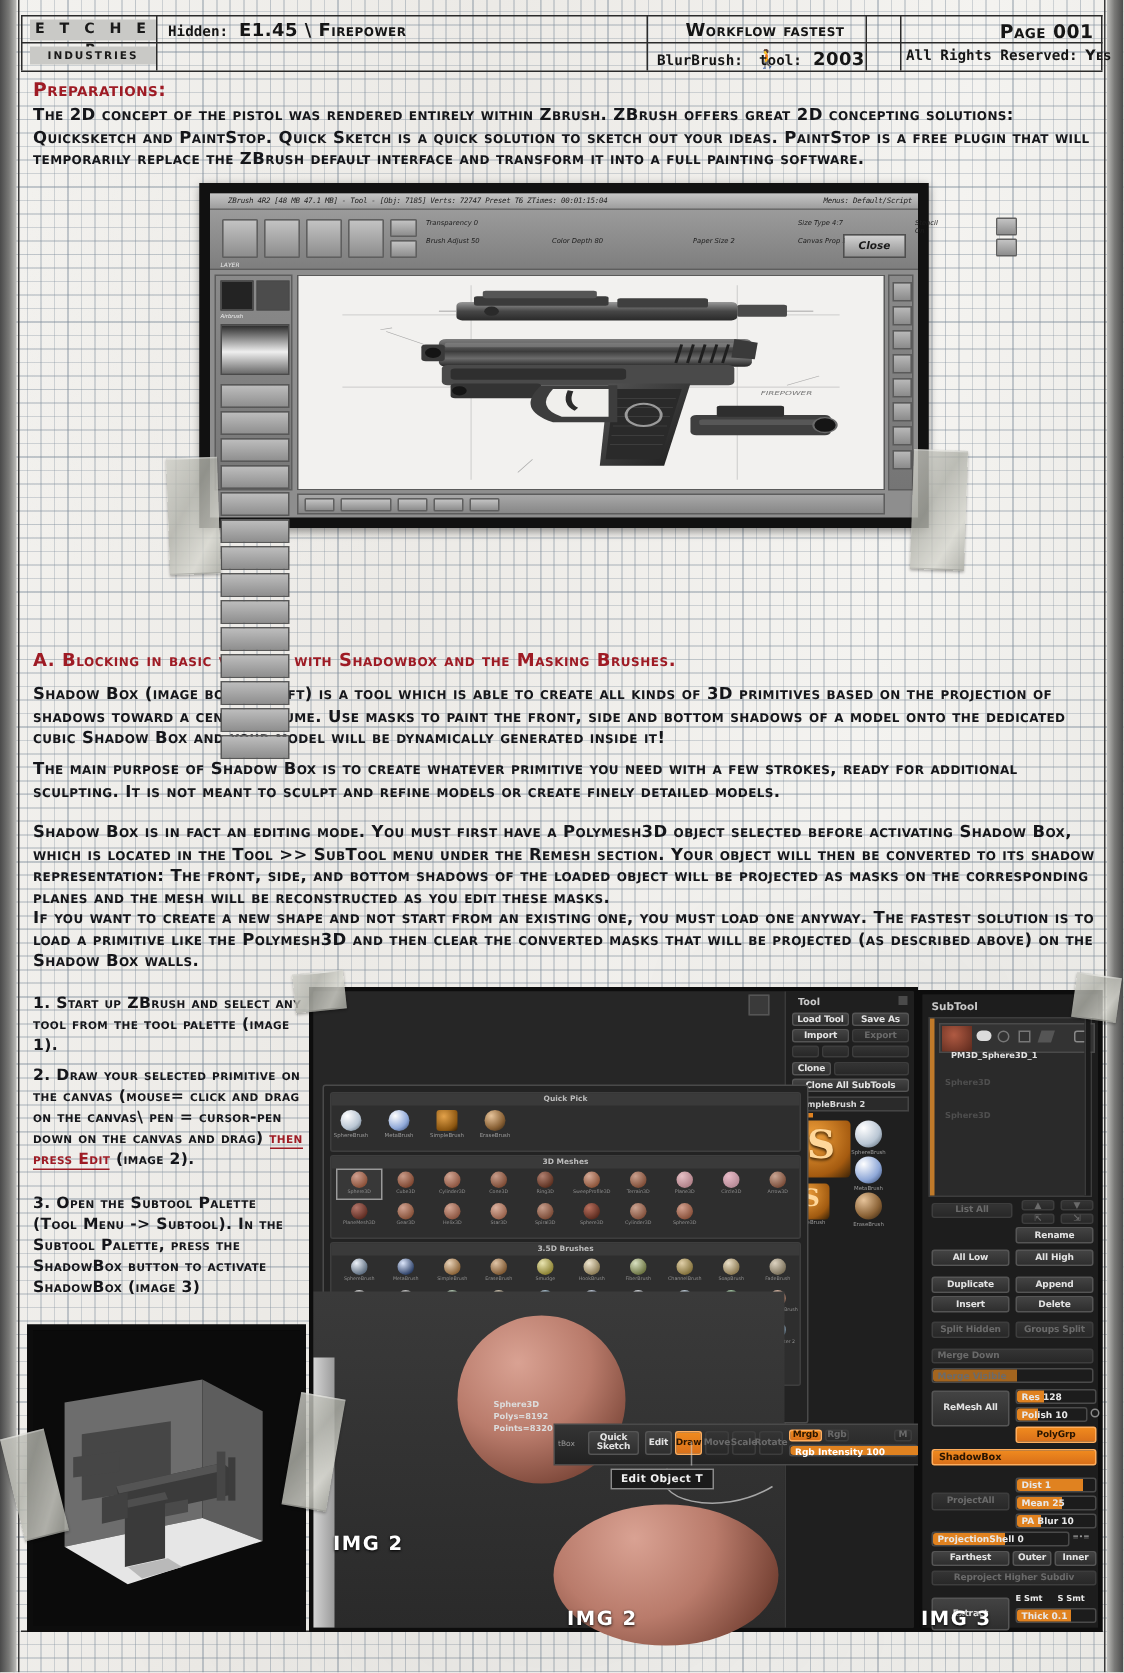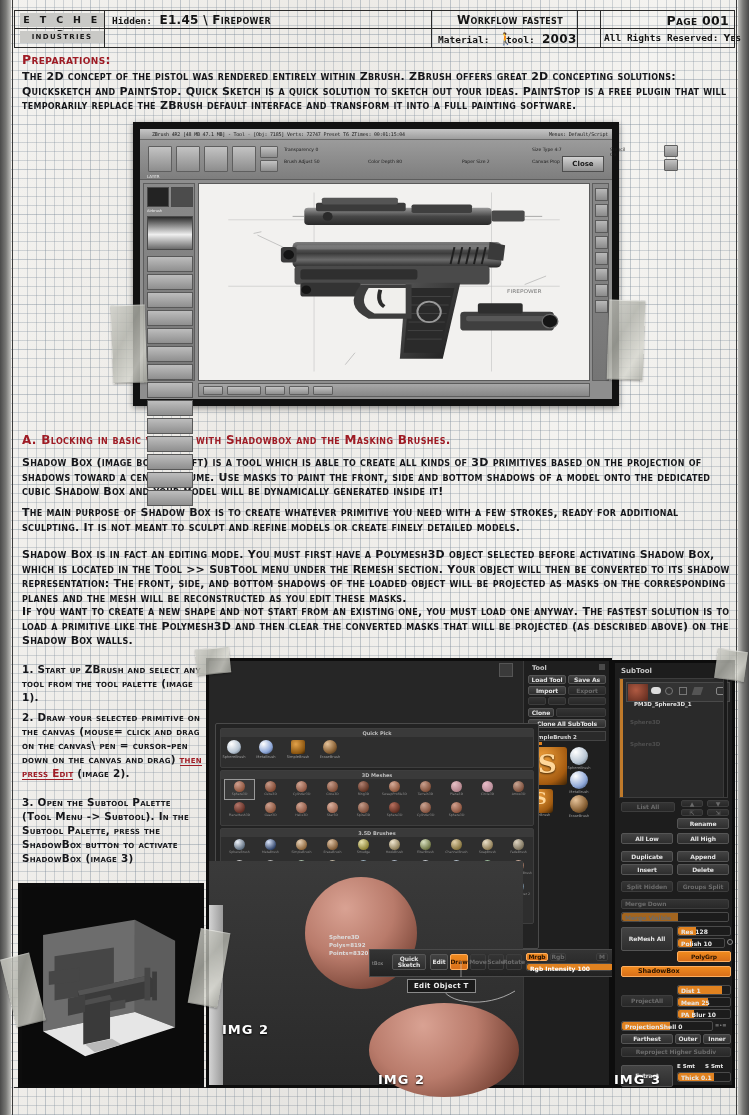--- a/index.html
+++ b/index.html
@@ -70,22 +70,22 @@
     background:linear-gradient(120deg, rgba(205,205,198,.92), rgba(175,176,168,.92) 40%, rgba(214,214,206,.92) 75%, rgba(168,169,161,.92));
     box-shadow:0 1px 2px rgba(0,0,0,.35);
     border-top:1px solid rgba(255,255,255,.35);
     border-bottom:1px solid rgba(0,0,0,.12);
   }
 
   
   .shot { position:absolute; z-index:10; background:#0a0a0a; }
 
   
-  #shot-top { left:133px; top:122px; width:486px; height:284px;
-              border:7px solid #111; box-shadow:0 2px 6px rgba(0,0,0,.45); }
+  #shot-top { left:133px; top:122px; width:486px; height:230px;
+              border:7px solid #111; box-shadow:0 2px 6px rgba(0,0,0,.45);font-style:italic; }
   .ps { position:absolute; inset:0; background:#8e8e8e; }
   .ps-title { position:absolute; left:0; top:0; right:0; height:11px;
               background:linear-gradient(180deg,#c6c6c6,#9d9d9d); border-bottom:1px solid #6a6a6a;
               font-family:"DejaVu Sans Mono", monospace; font-size:5px; color:#1c1c1c;
               padding:2px 0 0 12px; white-space:nowrap; overflow:hidden; letter-spacing:-.2px;}
   .ps-title .rightinfo { position:absolute; right:4px; top:2px; }
   .ps-topbar { position:absolute; left:0; right:0; top:11px; height:40px;
                background:linear-gradient(180deg,#9b9b9b,#7e7e7e); border-bottom:1px solid #5d5d5d; }
   .ps-btn { position:absolute; background:linear-gradient(180deg,#c3c3c3,#8d8d8d);
             border:1px solid #5f5f5f; border-radius:1px; }
@@ -188,21 +188,21 @@
       <span class="lbl">Hidden:</span>
       <span class="val" style="font-size:12px; margin-left:4px;">E1.45 \ Firepower</span>
     </div>
 
 
     <div class="hcell" style="left:443px; top:3px; font-size:12px;">
       <span class="val">Workflow fastest</span>
     </div>
 
     <div class="hcell" style="left:424px; top:22px;">
-      <span class="lbl">Material:</span>
+      <span class="lbl">BlurBrush:</span>
       <span class="runner" style="margin-left:6px;">🚶</span>
     </div>
 
     <div class="hcell" style="left:492px; top:22px;">
       <span class="lbl">tool:</span>
       <span class="val" style="font-size:12px; margin-left:4px;">2003</span>
     </div>
 
     <div class="hcell" style="left:590px; top:22px; font-size:9.5px;">
       <span class="lbl">All Rights Reserved:</span>
@@ -802,21 +802,21 @@
         <div class="fill" style="width:18px;"></div>
         <div class="txt">Res 128</div>
       </div>
       <div class="zslider" style="left:62px;top:275px;width:48px;height:10px;">
         <div class="fill" style="width:14px;"></div>
         <div class="txt">Polish 10</div>
       </div>
       <div style="position:absolute;left:112px;top:276px;width:6px;height:6px;border:1px solid #8a8a8a;border-radius:50%;"></div>
       <div class="zbtn on" style="left:62px;top:288px;width:54px;height:11px;">PolyGrp</div>
 
-      <div class="zbtn on" style="left:6px;top:303px;width:110px;height:11px;justify-content:flex-start;padding-left:16px;font-size:6.5px;">ShadowBox</div>
+      <div class="zbtn on" style="left:6px;top:303px;width:110px;height:11px;justify-content:flex-start;padding-left:4px;font-size:6.5px;">ShadowBox</div>
 
       <div class="zslider" style="left:62px;top:322px;width:54px;height:10px;">
         <div class="fill" style="width:44px;"></div>
         <div class="txt">Dist 1</div>
       </div>
       <div class="zbtn dim" style="left:6px;top:332px;width:52px;height:12px;">ProjectAll</div>
       <div class="zslider" style="left:62px;top:334px;width:54px;height:10px;">
         <div class="fill" style="width:30px;"></div>
         <div class="txt">Mean 25</div>
       </div>

